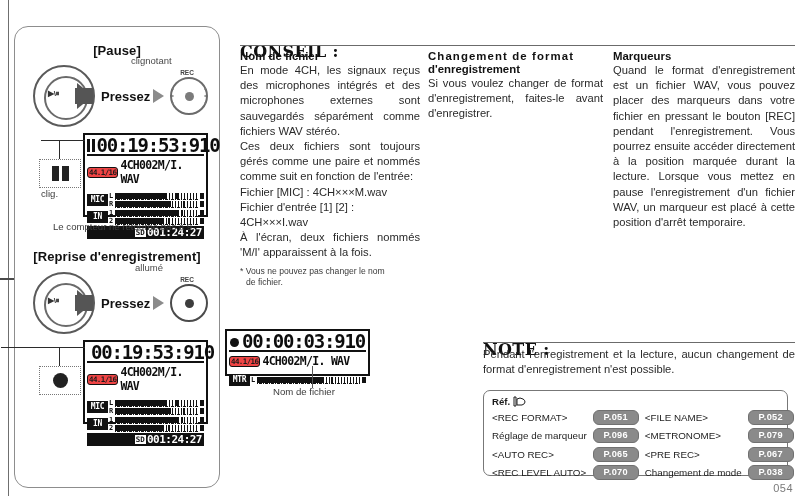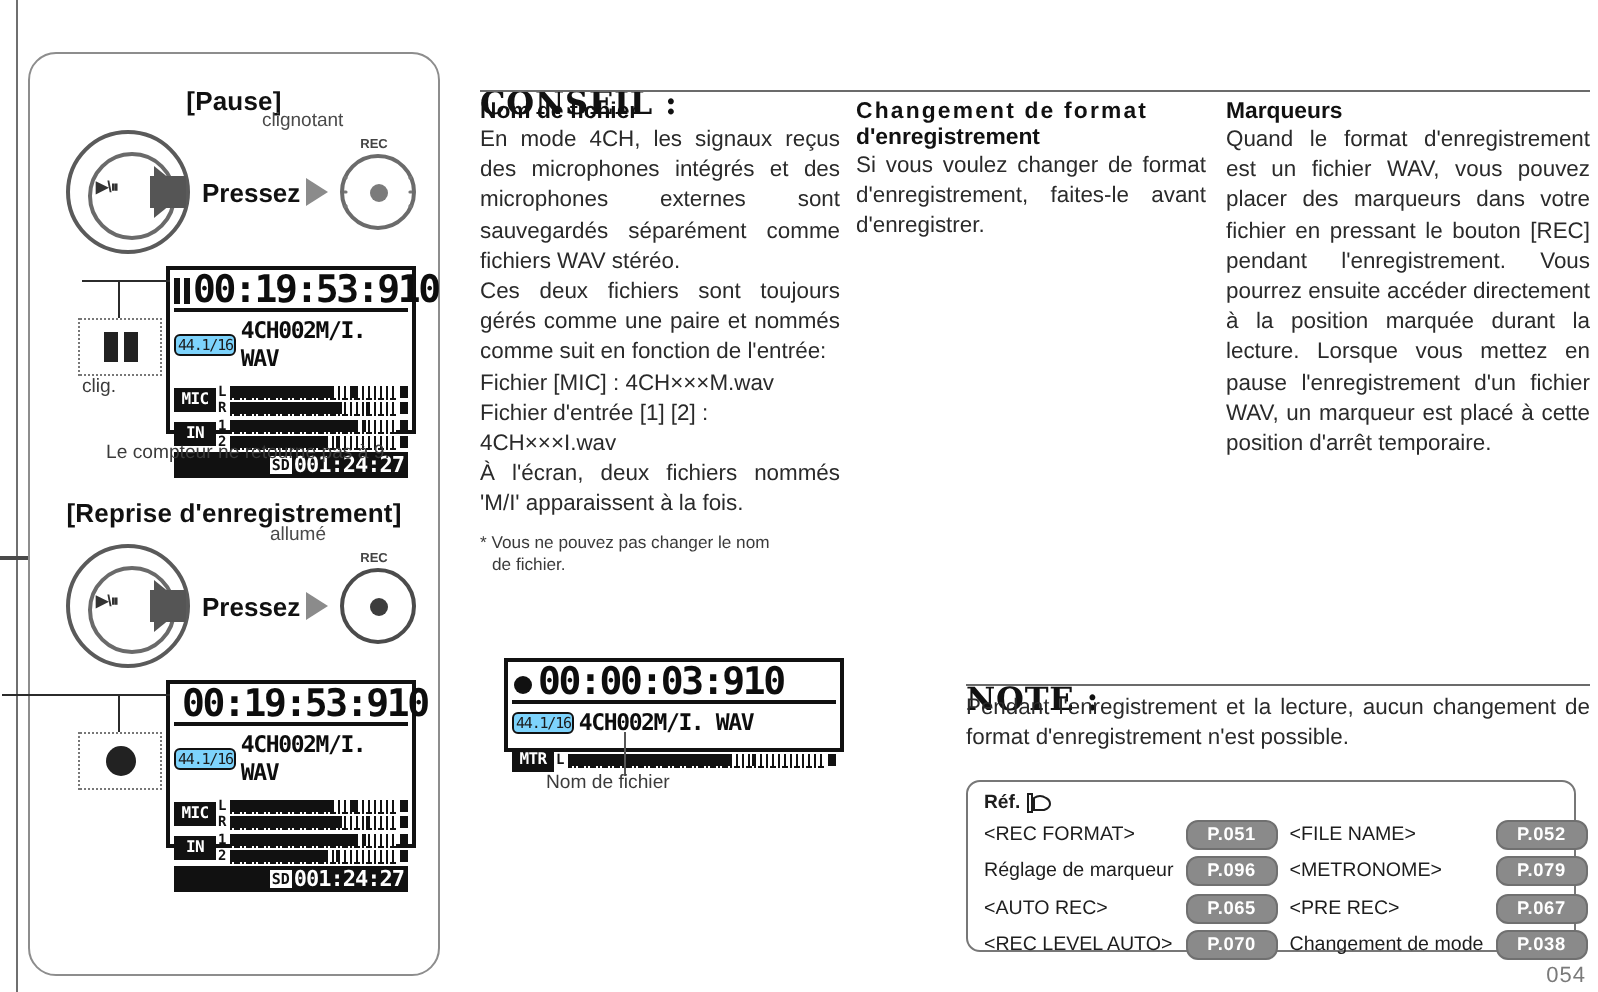--- a/index.html
+++ b/index.html
@@ -73,22 +73,22 @@
     font-family:"DejaVu Sans Mono", monospace;
     padding:1px 2px 0 2px;box-sizing:border-box;
   }
   .lcd-row1{display:flex;align-items:flex-end;border-bottom:2px solid #111;padding-bottom:0px;text-align:center;}
   .lcd-icon-pause{display:flex;gap:1.5px;margin:0 2px 2px 0;}
   .lcd-icon-pause i{display:block;width:3px;height:13px;background:#111;}
   .lcd-icon-rec{width:9px;height:9px;border-radius:50%;background:#111;margin:0 3px 3px 1px;}
   .lcd-time{font-size:19px;font-weight:bold;letter-spacing:-1.2px;line-height:18px;color:#0d0d0d;}
   .lcd-row2{display:flex;align-items:center;margin-top:2px;}
   .lcd-rate{
-    font-size:7.5px;font-weight:normal;border:1.4px solid #111;border-radius:3px;
-    padding:0 1px;line-height:9px;letter-spacing:-.6px;background:#7dd3fc;
+    font-size:7.5px;font-weight:bold;border:1.4px solid #111;border-radius:3px;
+    padding:0 1px;line-height:9px;letter-spacing:-.6px;background:#ef4444;
   }
   .lcd-file{font-size:11.5px;font-weight:bold;letter-spacing:-.7px;margin-left:2px;color:#0d0d0d;}
   .meter-block{margin-top:6px;}
   .meter-grp{display:flex;align-items:center;margin-bottom:1px;}
   .meter-tag{
     font-size:8px;font-weight:bold;color:#fff;background:#111;border:1px solid #111;
     padding:0 1px;line-height:10px;letter-spacing:-.3px;min-width:17px;text-align:center;
   }
   .meter-lines{display:flex;flex-direction:column;margin-left:1px;flex:1;}
   .meter-line{display:flex;align-items:center;height:8px;}
@@ -363,21 +363,21 @@
   <p class="nojust">Fichier d'entrée [1] [2] :</p>
   <p class="nojust">4CH×××I.wav</p>
   <p>À l'écran, deux fichiers nommés 'M/I' apparaissent à la fois.</p>
   <div class="footnote" style="margin-top:5px;">
     <span>*</span>
     <span>Vous ne pouvez pas changer le nom</span>
     <span class="ind">de fichier.</span>
   </div>
 </div>
 
-<div class="lcd" style="left:252px;top:329px;width:170px;height:47px;">
+<div class="lcd" style="left:225px;top:329px;width:145px;height:47px;">
   <div class="lcd-row1">
     <div class="lcd-icon-rec"></div>
     <div class="lcd-time">00:00:03:910</div>
   </div>
   <div class="lcd-row2">
     <span class="lcd-rate">44.1/16</span>
     <span class="lcd-file">4CH002M/I. WAV</span>
   </div>
   <div class="meter-block">
     <div class="meter-grp">

